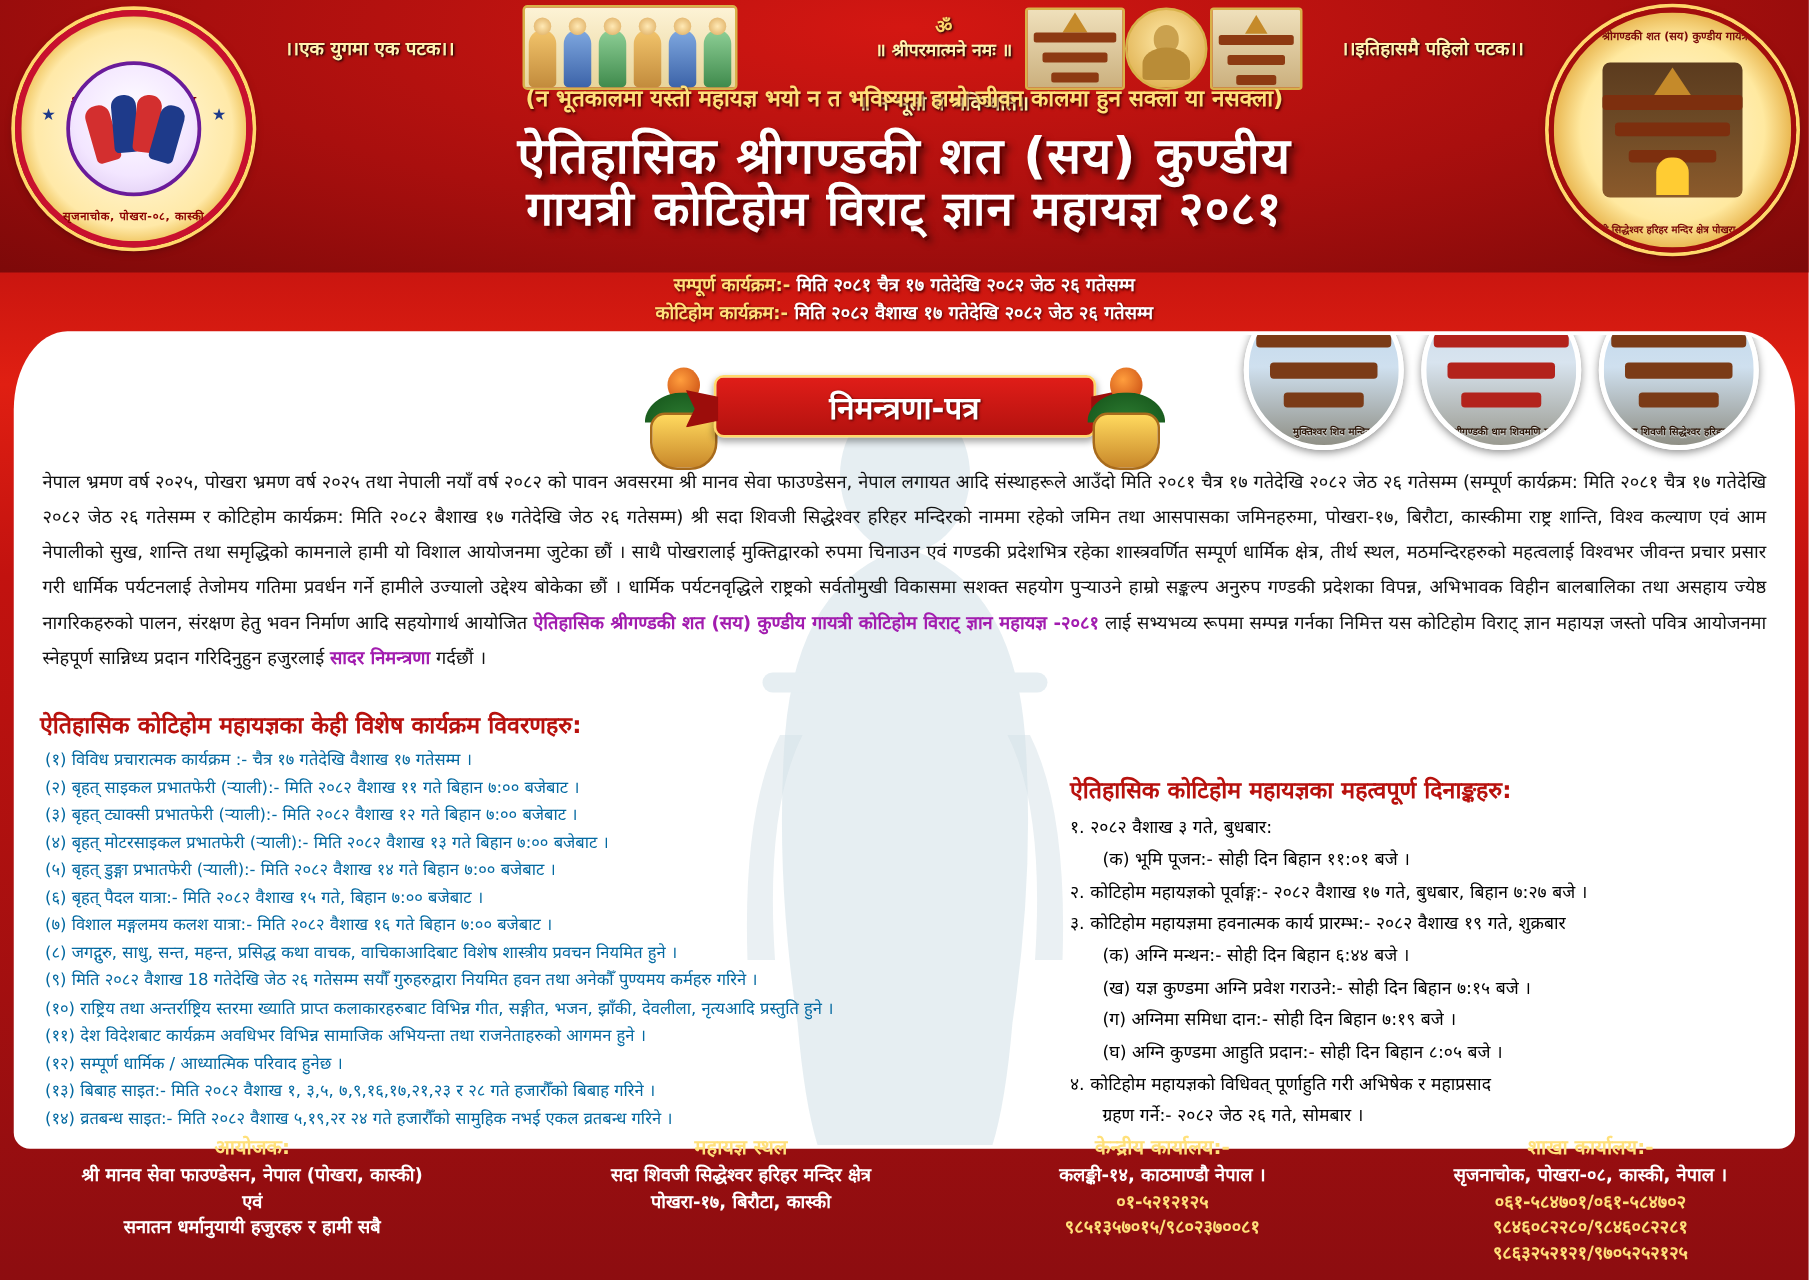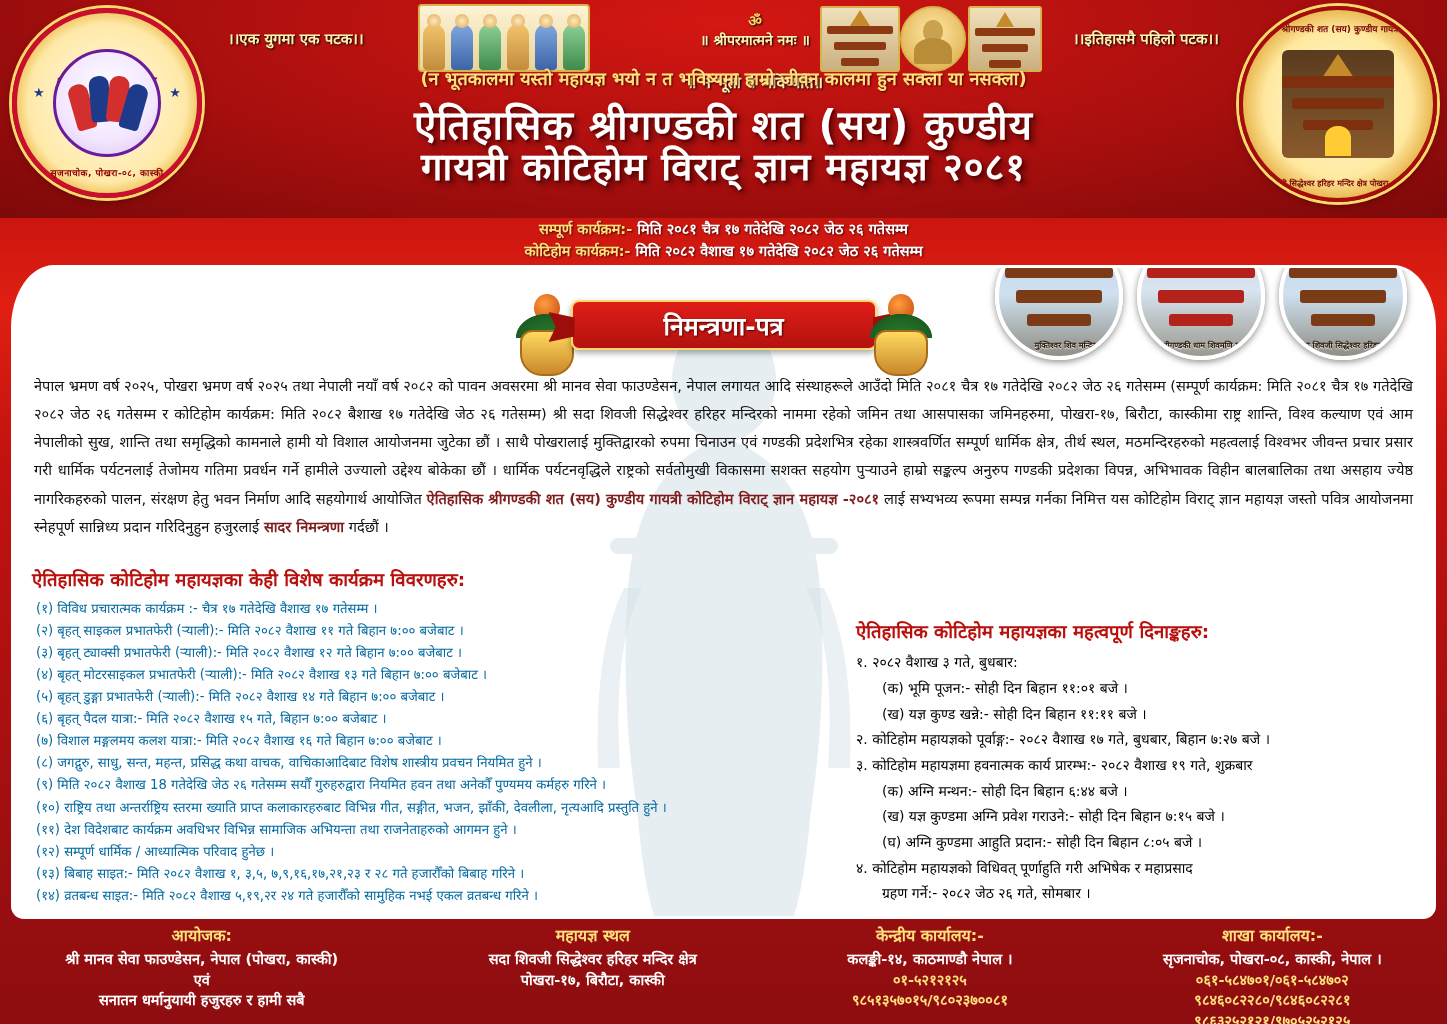--- a/index.html
+++ b/index.html
@@ -258,21 +258,21 @@
   }
   .ribbon:before{ left:-24px; clip-path: polygon(0 0,100% 18%,100% 82%,0 100%, 28% 50%);}
   .ribbon:after{ right:-24px; clip-path: polygon(100% 0,0 18%,0 82%,100% 100%, 72% 50%);}
 
   
   .para {
     position:absolute; left:20px; right:20px; top:104px;
     font-size:14.6px; line-height:1.93; color:#111; text-align:justify;
     z-index:5;
   }
-  .para .hl { color:#7f1d1d; font-weight:bold; }
+  .para .hl { color:#a21caf; font-weight:bold; }
 
   
   .cols { position:absolute; left:18px; right:18px; top:318px; bottom:8px; z-index:5; display:flex;align-items:flex-end; }
   .col-left { width:59%; padding-right:12px; }
   .col-right { width:41%; padding-left:8px; border-left:0; }
   .col-head {
     color:#b8110d; font-size:18.5px; font-weight:bold; margin-bottom:8px;
     text-shadow:0 1px 0 #fff;
   }
   .col-left ul, .col-right ul { list-style:none; margin:0; padding:0; }
@@ -281,21 +281,21 @@
     padding-left:4px;
   }
   .col-right li {
     font-size:14px; line-height:1.62; color:#000000; margin-bottom:3px;
   }
   .col-right li.sub { padding-left:26px; }
   .col-right li.sub2 { padding-left:26px; }
 
   
   .footer {
-    position:absolute; left:0; right:0; bottom:0; height:108px;
+    position:absolute; left:0; right:0; bottom:18px; height:108px;
     display:flex; align-items:flex-start; justify-content:space-around;
     padding-top:8px;
     gap:20px;
   }
   .fcol { text-align:center; color:#ffffff; padding:0 6px; }
   .fcol .fh { color:#ffe07a; font-size:16px; font-weight:bold; margin-bottom:3px; }
   .fcol .fl { font-size:14.5px; line-height:1.42; font-weight:bold; }
   .fcol .fl.yellow { color:#ffe07a; }
 </style>
 </head>
@@ -465,25 +465,25 @@
           <li>(१४) व्रतबन्ध साइत:- मिति २०८२ वैशाख ५,१९,२र २४ गते हजारौँको सामुहिक नभई एकल व्रतबन्ध गरिने ।</li>
 
         </ul>
       </div>
 
       <div class="col-right">
         <div class="col-head">ऐतिहासिक कोटिहोम महायज्ञका महत्वपूर्ण दिनाङ्कहरु:</div>
         <ul>
           <li>१. २०८२ वैशाख ३ गते, बुधबार:</li>
           <li class="sub">(क)  भूमि पूजन:- सोही दिन बिहान ११:०१ बजे ।</li>
-          <li class="sub">(ख)  यज्ञ कुण्ड खन्ने:- सोही दिन बिहान ११:११ बजे ।</li>
           <li>२. कोटिहोम महायज्ञको पूर्वाङ्ग:- २०८२ वैशाख १७ गते, बुधबार, बिहान ७:२७ बजे ।</li>
           <li>३. कोटिहोम महायज्ञमा हवनात्मक कार्य प्रारम्भ:- २०८२ वैशाख १९ गते, शुक्रबार</li>
           <li class="sub">(क)  अग्नि मन्थन:- सोही दिन बिहान ६:४४ बजे ।</li>
           <li class="sub">(ख)  यज्ञ कुण्डमा अग्नि प्रवेश गराउने:- सोही दिन बिहान ७:१५ बजे ।</li>
+          <li class="sub">(ग)  अग्निमा समिधा दान:- सोही दिन बिहान ७:१९ बजे ।</li>
           <li class="sub">(घ)  अग्नि कुण्डमा आहुति प्रदान:- सोही दिन बिहान ८:०५ बजे ।</li>
           <li>४. कोटिहोम महायज्ञको विधिवत् पूर्णाहुति गरी अभिषेक र महाप्रसाद</li>
           <li class="sub2">ग्रहण गर्ने:- २०८२ जेठ २६ गते, सोमबार ।</li>
         </ul>
       </div>
 
     </div>
   </div>
 
   <div class="footer">

